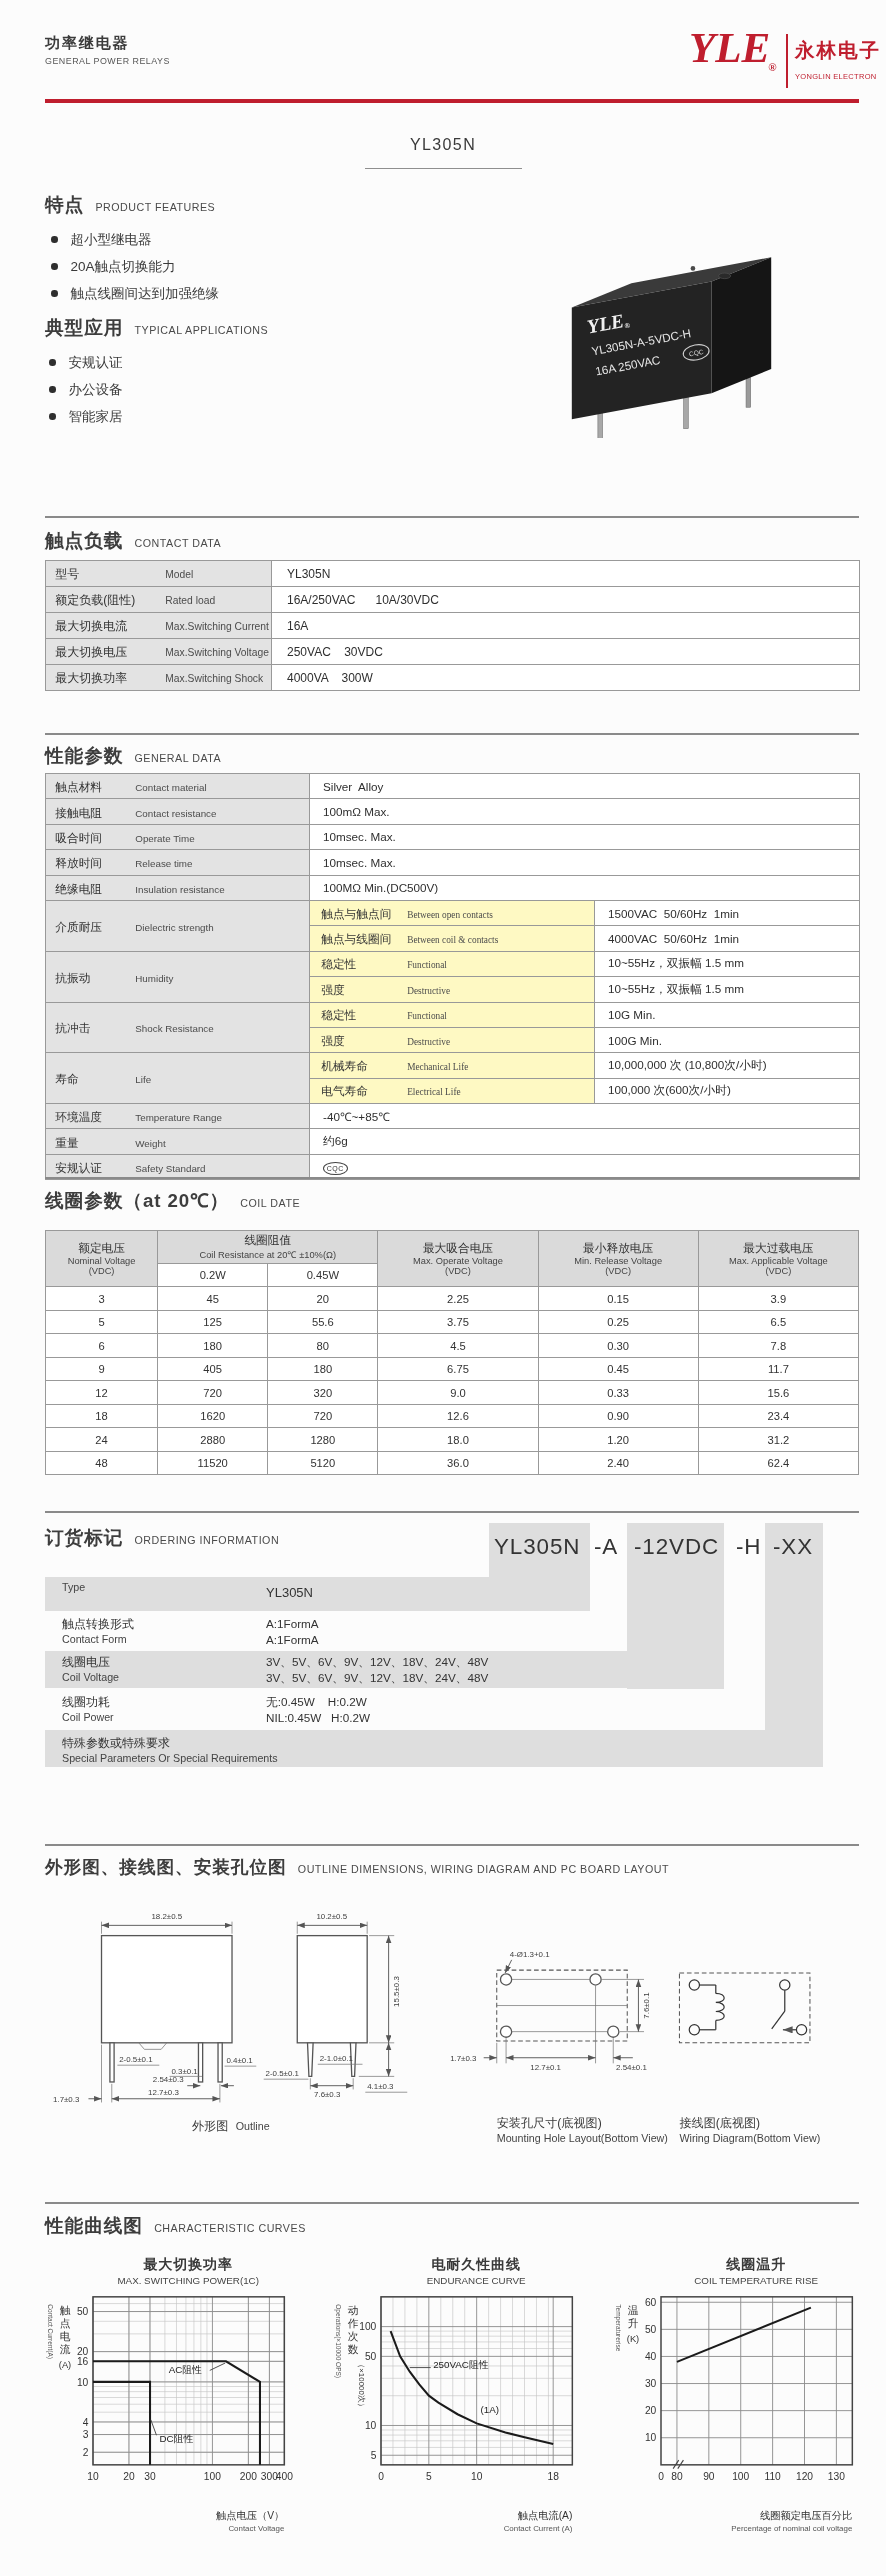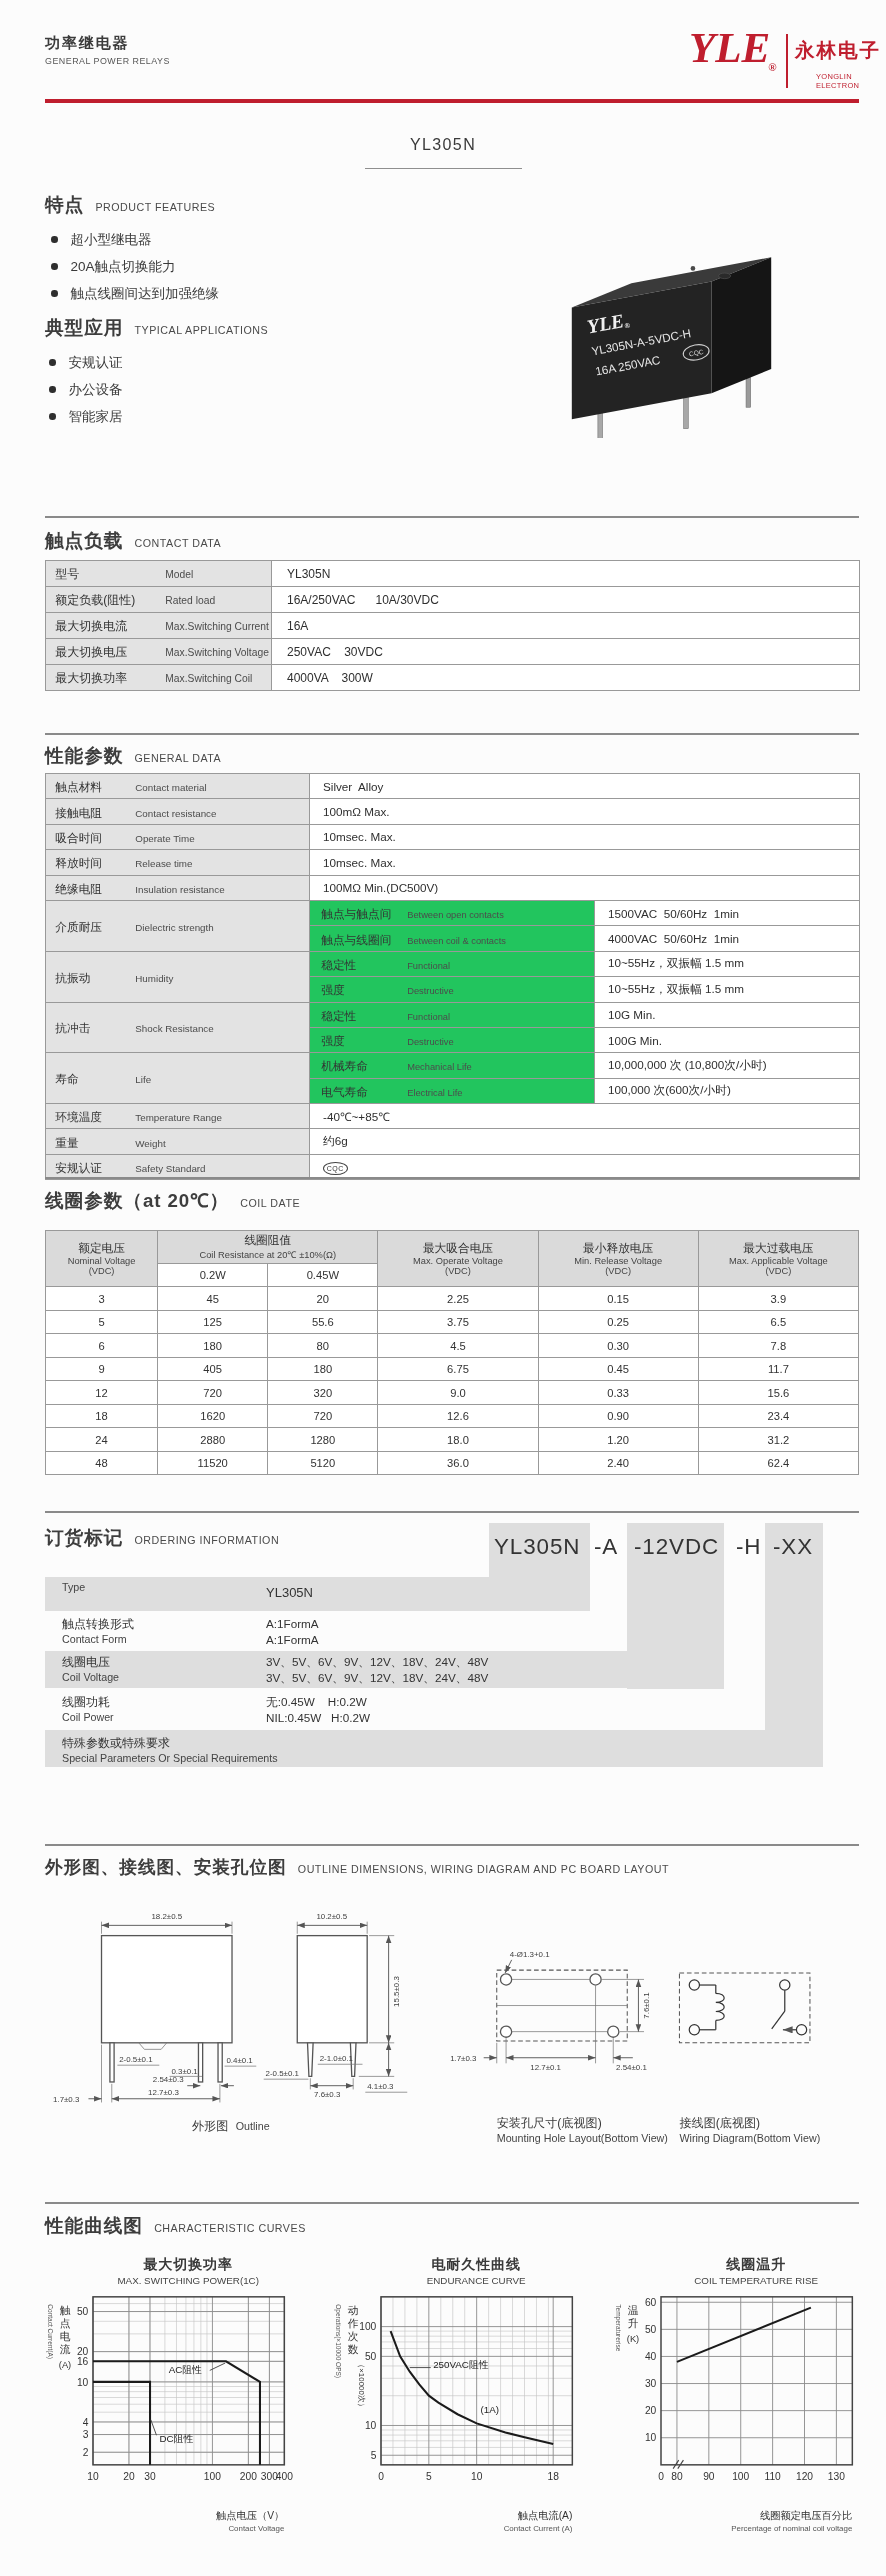--- a/index.html
+++ b/index.html
@@ -6,21 +6,21 @@
   .page{position:relative;width:886px;height:2576px;background:#fcfcfc;margin:0 auto;
         font-family:"Liberation Sans",sans-serif;color:#333;overflow:hidden;}
   .abs{position:absolute;}
   
   .hd-cn{font-size:15px;font-weight:700;color:#3c3c3c;letter-spacing:1.9px;}
   .hd-en{font-size:8.9px;color:#555;letter-spacing:0.5px;margin-top:2.8px;}
   .logo-yle{font-family:"Liberation Serif",serif;font-style:italic;font-weight:700;font-size:43px;color:#bf1e2e;line-height:1;}
   .logo-r{font-size:11.2px;font-style:normal;position:relative;top:9.3px;left:-1.9px;}
   .vline{width:2.3px;background:#bf1e2e;}
   .brand-cn{font-size:19.6px;color:#bf1e2e;font-weight:700;letter-spacing:1.9px;font-family:"Liberation Serif",serif;}
-  .brand-en{font-size:7.5px;color:#bf1e2e;letter-spacing:0.3px;margin-top:7.5px;margin-left:21px;}
+  .brand-en{font-size:7.5px;color:#bf1e2e;letter-spacing:0.3px;margin-top:7.5px;}
   .redrule{left:45px;width:814px;height:3.7px;background:#bf1e2e;}
   .divider{left:45px;width:814px;height:2.3px;background:#8a8a8a;}
   
   .ptitle{font-size:16px;color:#3a3a3a;letter-spacing:1.4px;}
   .punder{background:#8f8f8f;}
   
   .sec .cn{font-size:18.7px;color:#3d3d3d;font-weight:600;letter-spacing:0.9px;}
   .sec .en{font-size:10.7px;color:#4a4a4a;margin-left:11.2px;letter-spacing:0.5px;}
   
   .bitem{height:27px;display:flex;align-items:center;font-size:13.5px;color:#3a3a3a;}
@@ -31,21 +31,21 @@
           border-left:0.9px solid #777;border-right:0.9px solid #777;}
   .dtable td,.dtable th{border:0.9px solid #999;vertical-align:middle;}
   td.lbl{background:#e3e3e3;padding-left:9.3px;}
   .lbl .cn{display:inline-block;min-width:110px;font-size:12px;color:#333;}
   .lbl .en{font-size:10.3px;color:#4c4c4c;}
   .ctable td{height:23px;}
   td.val{padding-left:15px;font-size:12px;color:#2f2f2f;white-space:pre-wrap;}
   .gtable td{height:22.4px;}
   .gtable .lbl .cn{min-width:80px;font-size:11.7px;}
   .gtable .lbl .en{font-size:9.8px;}
-  td.sub{background:#22c55e;padding-left:11.2px;}
+  td.sub{background:#fef9c3;padding-left:11.2px;font-family:Liberation Serif, serif;}
   .sub .cn{display:inline-block;min-width:86px;font-size:11.7px;color:#333;}
   .sub .en2{font-size:9.3px;color:#4c4c4c;}
   .gtable td.val{font-size:11.7px;padding-left:13px;}
   .cqc{display:inline-block;border:1.2px solid #444;border-radius:50%;font-size:7px;
        padding:1.9px 2.8px;color:#333;letter-spacing:0.5px;}
   .ktable th{background:#dadada;font-weight:400;padding:1.9px 1.9px;}
   .kh-cn{font-size:11.7px;color:#333;}
   .kh-en{font-size:9.3px;color:#444;}
   .kh-u{font-size:9.3px;color:#444;}
   .ktable th.wcell{background:#fff;font-size:11.2px;height:18.7px;}
@@ -171,21 +171,21 @@
         </tr>
         <tr>
           <td class="lbl"><span class="cn">最大切换电流</span><span class="en">Max.Switching  Current</span></td>
           <td class="val">16A</td>
         </tr>
         <tr>
           <td class="lbl"><span class="cn">最大切换电压</span><span class="en">Max.Switching  Voltage</span></td>
           <td class="val">250VAC    30VDC</td>
         </tr>
         <tr>
-          <td class="lbl"><span class="cn">最大切换功率</span><span class="en">Max.Switching  Coil</span></td>
+          <td class="lbl"><span class="cn">最大切换功率</span><span class="en">Max.Switching  Shock</span></td>
           <td class="val">4000VA    300W</td>
         </tr>
       </tbody>
   </table>
 
   <div class="abs divider" style="top:733px;"></div>
 
   <div class="abs sec" style="left:45px;top:743px;">
     <span class="cn">性能参数</span><span class="en">GENERAL DATA</span>
   </div>

